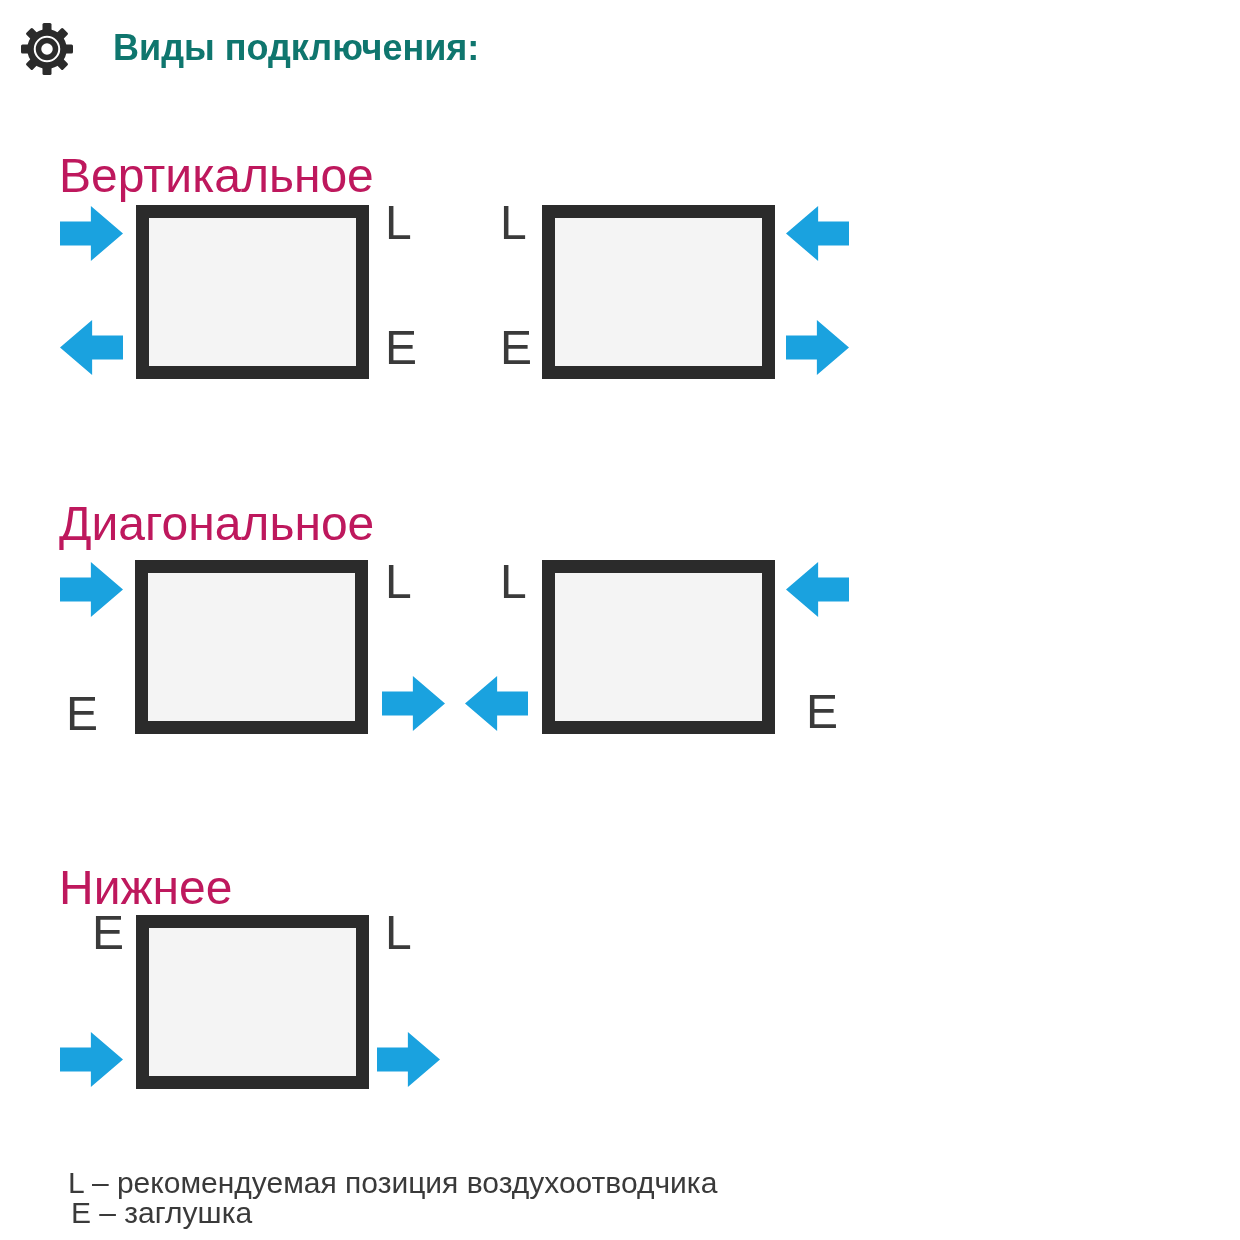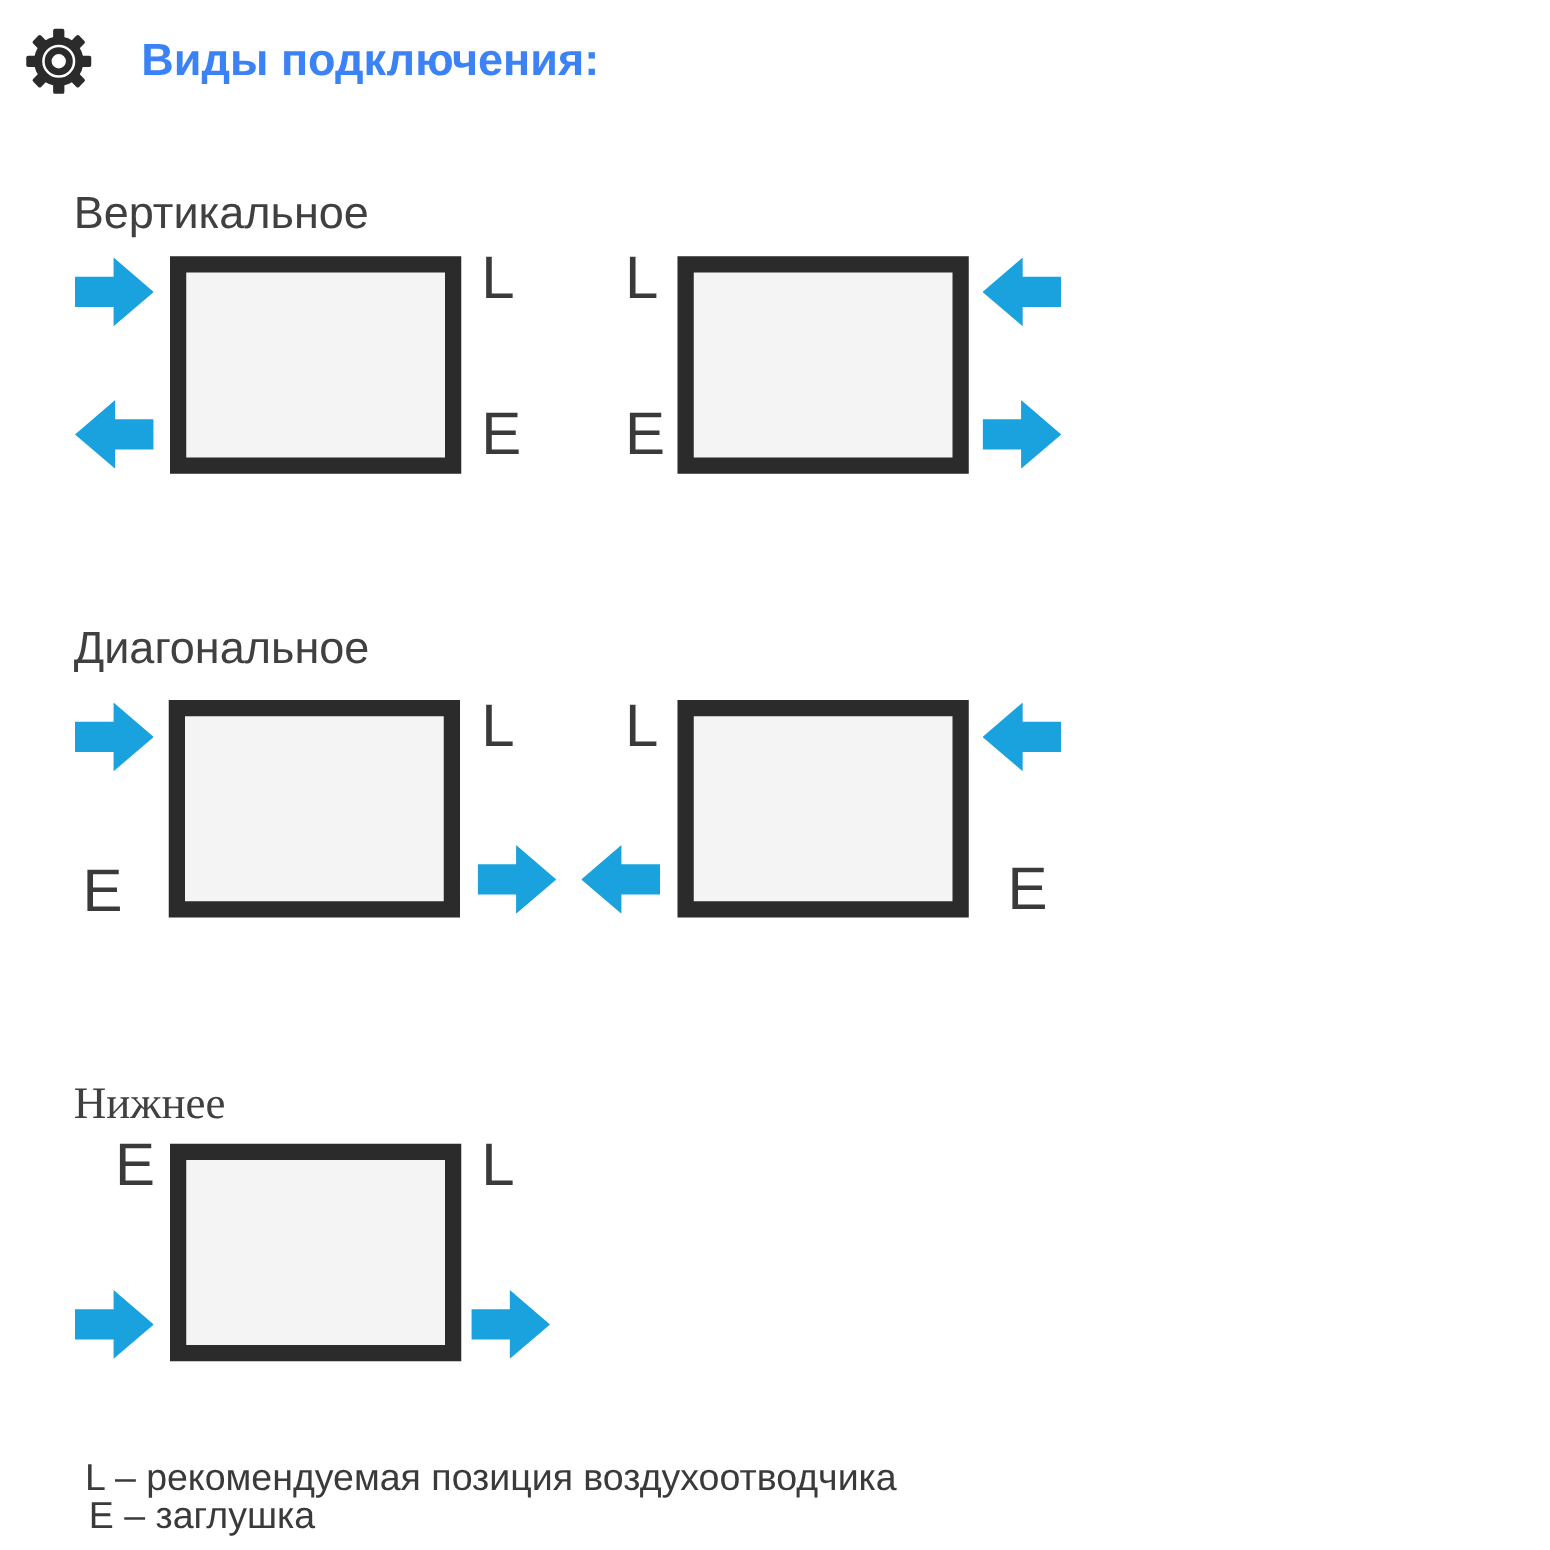--- a/index.html
+++ b/index.html
@@ -5,24 +5,24 @@
   html,body{margin:0;padding:0;background:#ffffff;}
   .canvas{
     position:relative;
     width:1240px;height:1240px;
     background:#ffffff;
     font-family:"Liberation Sans", sans-serif;
     overflow:hidden;
   }
   .abs{position:absolute;}
   .page-title{
-    font-size:36px;font-weight:700;color:#3b82f6;line-height:1;white-space:nowrap;
+    font-size:36px;font-weight:700;color:#0f766e;line-height:1;white-space:nowrap;
   }
   .section-title{
-    font-size:36px;font-weight:400;color:#404040;line-height:1;white-space:nowrap;
+    font-size:48px;font-weight:400;color:#be185d;line-height:1;white-space:nowrap;
   }
   .radiator{
     width:233px;height:174px;
     box-sizing:border-box;
     border:13px solid #2b2b2b;
     background:#f4f4f4;
   }
   .arrow{
     width:63px;height:55px;
     background:#1aa2df;
@@ -94,21 +94,21 @@
     <div>
       <div class="abs pipe-label" style="left:500px;top:558px;">L</div>
       <div class="abs radiator" style="left:542px;top:560px;"></div>
       <div class="abs arrow dir-left" style="left:786px;top:562px;"></div>
       <div class="abs arrow dir-left" style="left:465px;top:676px;"></div>
       <div class="abs pipe-label" style="left:806px;top:688px;">E</div>
     </div>
   </section>
 
   <section>
-    <div class="abs section-title" style="left:59px;top:864px;font-family:Liberation Serif, serif;">Нижнее</div>
+    <div class="abs section-title" style="left:59px;top:864px;">Нижнее</div>
 
     <div>
       <div class="abs pipe-label" style="left:92px;top:909px;">E</div>
       <div class="abs radiator" style="left:136px;top:915px;"></div>
       <div class="abs pipe-label" style="left:385px;top:909px;">L</div>
       <div class="abs arrow dir-right" style="left:60px;top:1032px;"></div>
       <div class="abs arrow dir-right" style="left:377px;top:1032px;"></div>
     </div>
   </section>
 

